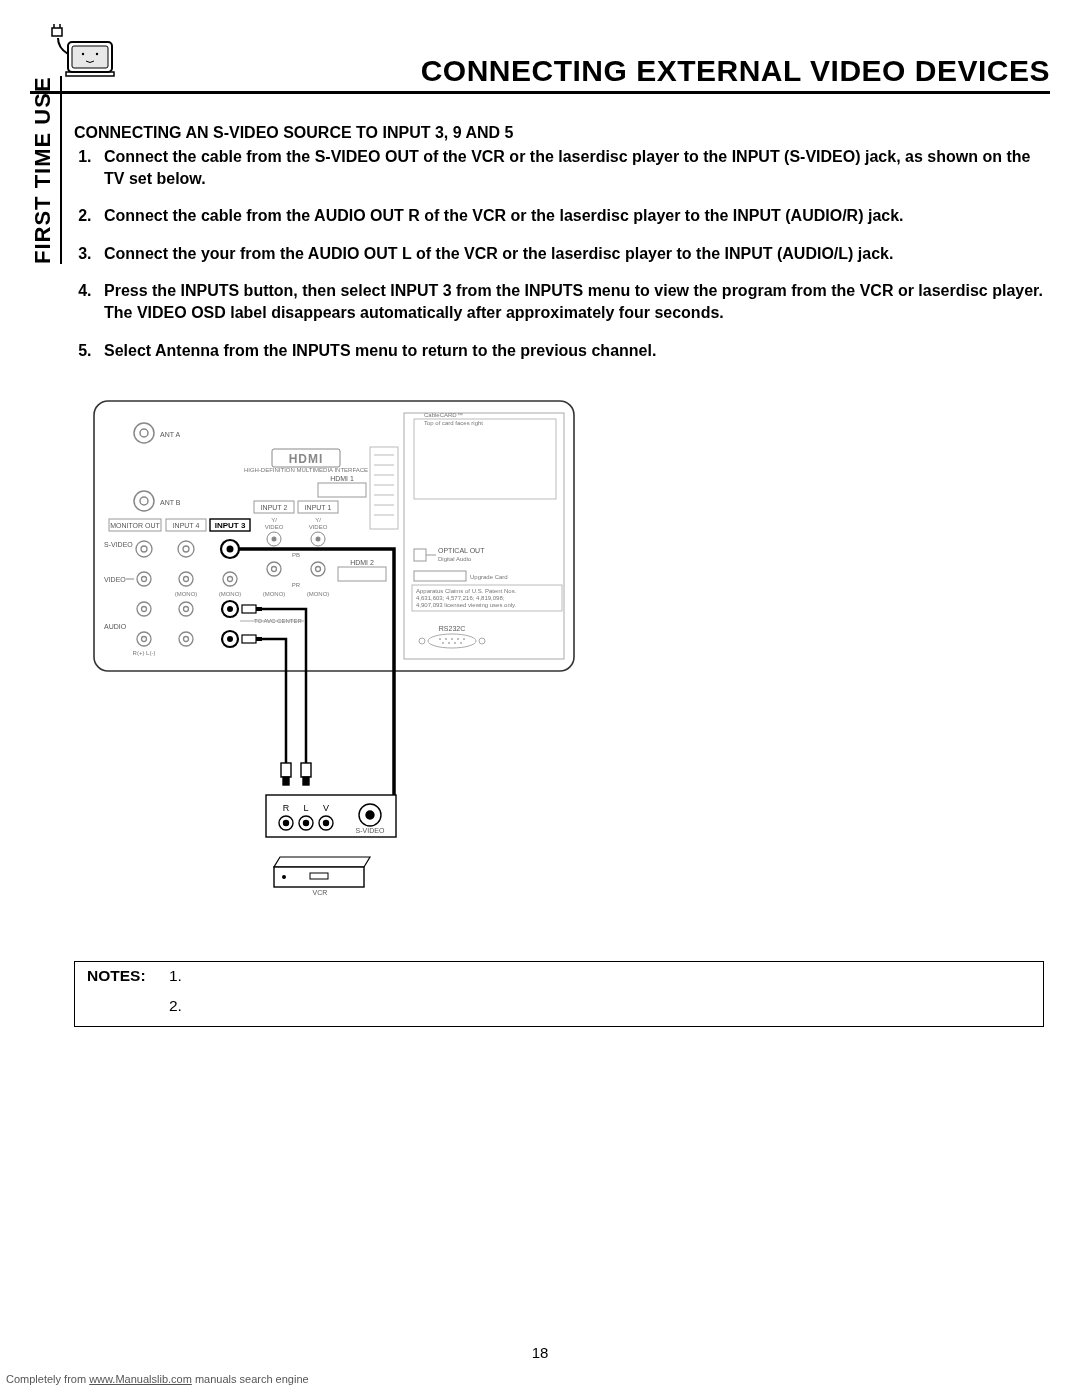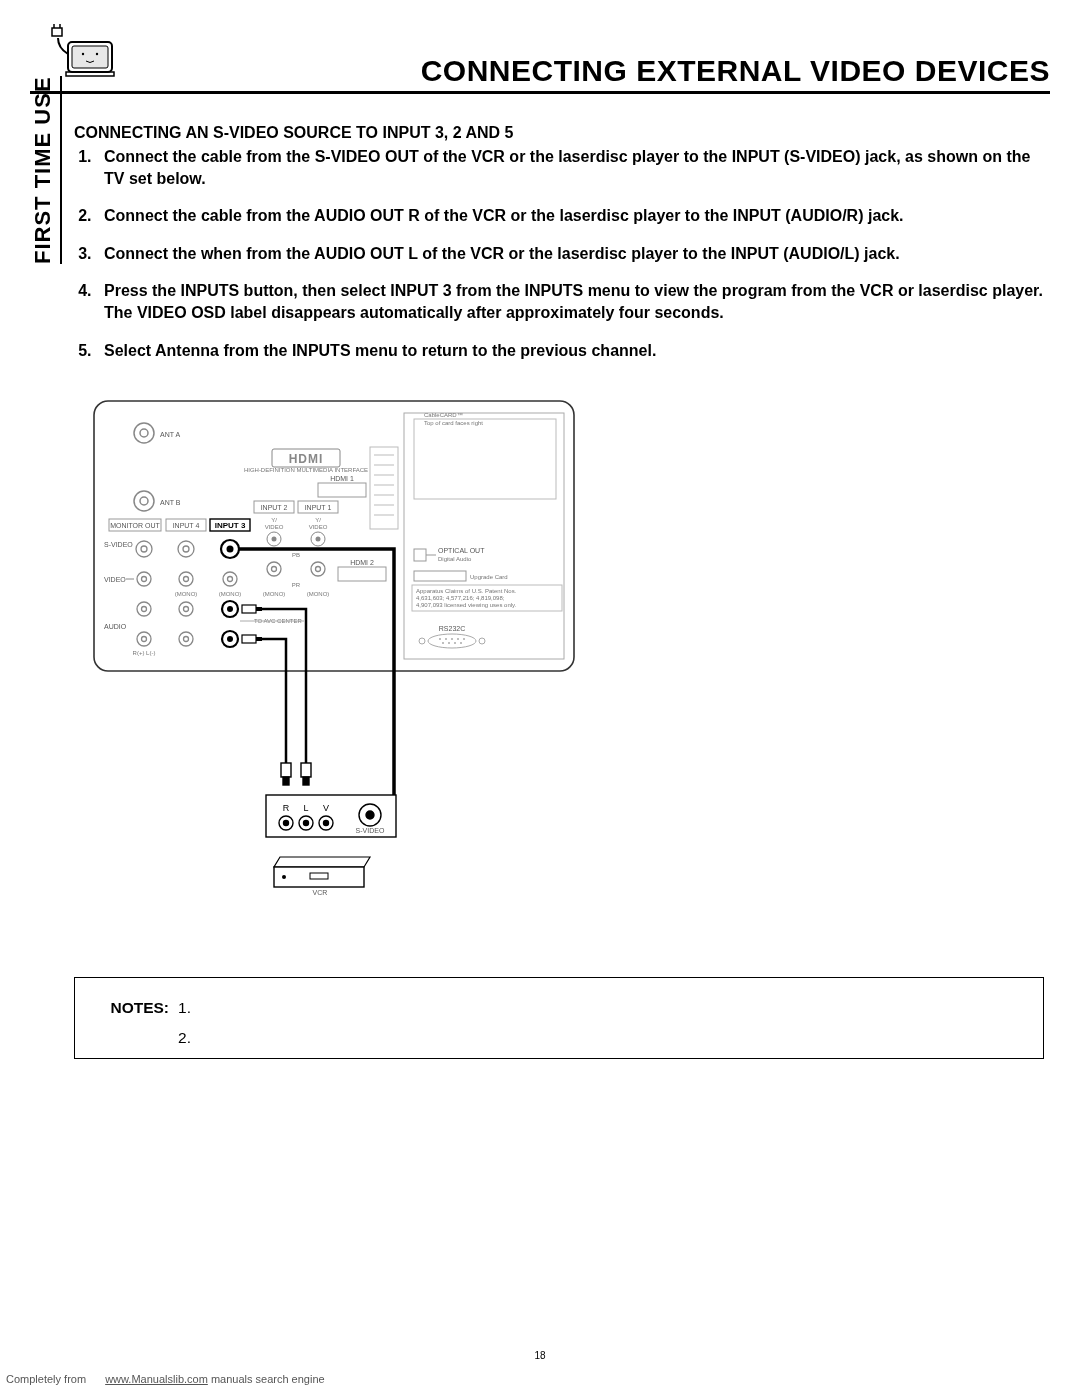--- a/index.html
+++ b/index.html
@@ -87,25 +87,24 @@
   .diagram-wrap {
     width: 100%;
     text-align: left;
     margin-top: 30px;
   }
   .diagram {
     display: inline-block;
   }
   .notes-box {
     border: 1.5px solid #000;
-    margin-top: 52px;
-    padding: 20px 12px 10px 12px;
+    margin-top: 36px;
+    padding: 4px 12px 10px 12px;
     font-size: 15.5px;
     line-height: 1.3;
-    text-align: right;
   }
   .notes-box .row {
     display: flex;
     margin-bottom: 10px;
   }
   .notes-box .label {
     font-weight: bold;
     width: 82px;
     flex: 0 0 82px;
   }
@@ -115,33 +114,32 @@
   }
   .notes-box .txt {
     flex: 1;
   }
   .page-num {
     position: absolute;
     bottom: 36px;
     width: 100%;
     left: 0;
     text-align: center;
-    font-size: 10px;
+    font-size: 15px;
   }
   .footer-line {
     position: absolute;
     bottom: 12px;
     left: 6px;
     font-size: 11px;
     color: #555;
   }
   .footer-line a {
     color: #555;
     text-decoration: underline;
-    margin-left: 16px;
   }
 
   
   svg text { font-family: Arial, Helvetica, sans-serif; }
   .tiny { font-size: 6px; fill: #777; }
   .tiny2 { font-size: 7px; fill: #555; }
   .med { font-size: 9px; fill: #000; }
   .boldmed { font-size: 8px; fill: #000; font-weight: bold; }
 </style>
 </head>
@@ -168,25 +166,25 @@
     <div class="title">CONNECTING EXTERNAL VIDEO DEVICES</div>
     <div class="title-line"></div>
   </div>
 
   <div class="body-row">
     <div class="side-label">
       <div class="rot">FIRST TIME USE</div>
     </div>
 
     <div class="content">
-      <div class="section-title">CONNECTING AN S-VIDEO SOURCE TO INPUT 3, 2 AND 5</div>
+      <div class="section-title">CONNECTING AN S-VIDEO SOURCE TO INPUT 3, 9 AND 5</div>
       <ol class="steps">
         <li>Connect the cable from the S-VIDEO OUT of the VCR or the laserdisc player to the INPUT (S-VIDEO) jack, as shown on the TV set below.</li>
         <li>Connect the cable from the AUDIO OUT R of the VCR or the laserdisc player to the INPUT (AUDIO/R) jack.</li>
-        <li>Connect the when from the AUDIO OUT L of the VCR or the laserdisc player to the INPUT (AUDIO/L) jack.</li>
+        <li>Connect the your from the AUDIO OUT L of the VCR or the laserdisc player to the INPUT (AUDIO/L) jack.</li>
         <li>Press the INPUTS button, then select INPUT 3 from the INPUTS menu to view the program from the VCR or laserdisc player.  The VIDEO OSD label disappears automatically after approximately four seconds.</li>
         <li>Select Antenna from the INPUTS menu to return to the previous channel.</li>
       </ol>
 
       <div class="diagram-wrap">
         <div class="diagram">
           <svg width="520" height="530" viewBox="0 0 520 530">
 
             <rect x="20" y="10" width="480" height="270" rx="14" fill="#fff" stroke="#333" stroke-width="1.6"></rect>
 

